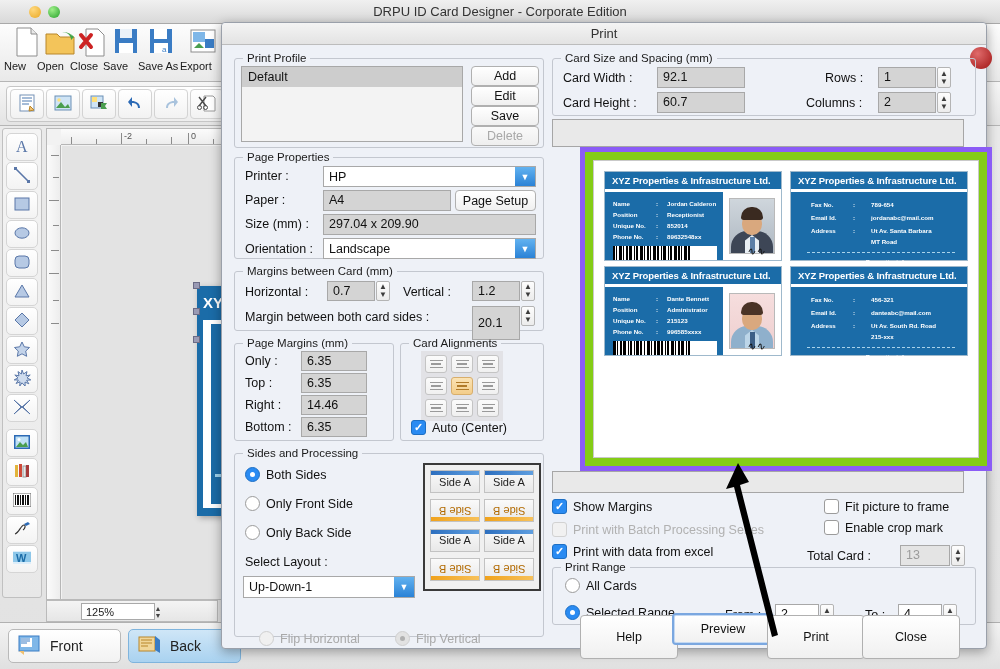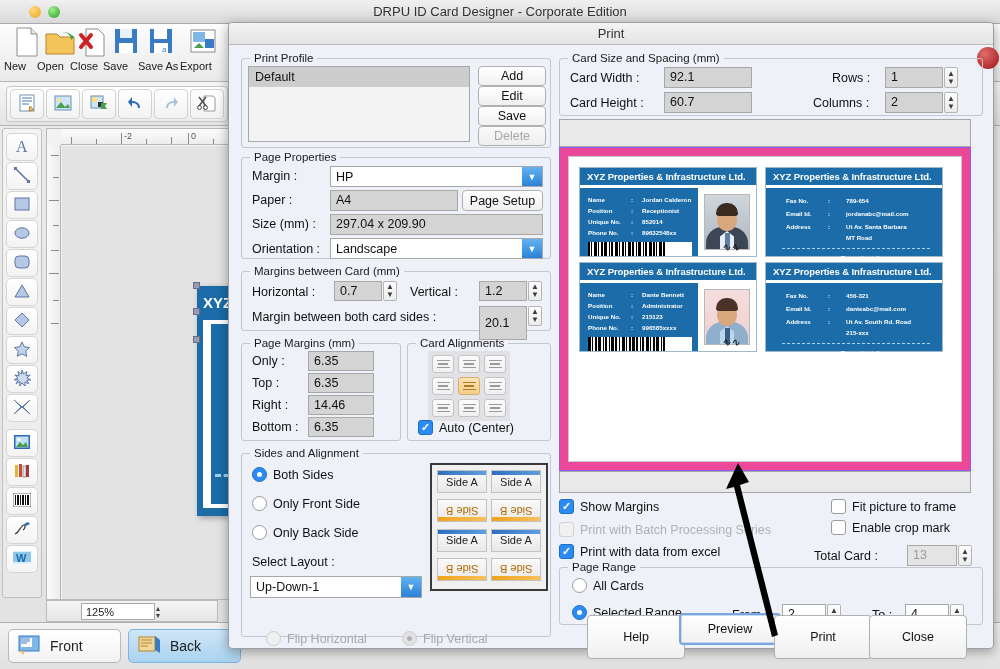--- a/index.html
+++ b/index.html
@@ -157,21 +157,21 @@
     position: absolute; left: 261px; top: 634px; width: 324px; height: 30px;
     background: #1b3a63; border: 1px solid #0e2murder;
     border: 1px solid #11294a;
     color: #fff; font-size: 20px; text-align: center; line-height: 29px;
     letter-spacing: .2px;
   }
   .watermark .tld { font-size: 14px; }
 
   
   .dialog {
-    position: absolute; left: 228px; top: 22px; width: 766px; height: 627px;
+    position: absolute; left: 221px; top: 22px; width: 766px; height: 627px;
     background: #eef1f7; border: 1px solid #9aa0aa; border-radius: 4px;
     box-shadow: 0 3px 12px rgba(0,0,0,.35);
   }
   .dlg-head {
     position: absolute; left: 0; top: 0; right: 0; height: 22px;
     background: linear-gradient(#f4f4f4,#e3e3e3);
     border-bottom: 1px solid #bcbcbc; border-radius: 4px 4px 0 0;
     text-align: center; font-size: 13px; color: #333; line-height: 21px;
   }
   .dlg-close {
@@ -275,21 +275,21 @@
   }
   .lp-cell.b { color: #b26a00; }
   .lp-cell.b::after {
     content:''; position:absolute; left:0; right:0; bottom:0; height:4px;
     background: linear-gradient(90deg,#f0a21c,#f7c15a);
   }
   .lp-cell.b span { transform: rotate(180deg); display:inline-block; }
 
   
   .preview-pane {
-    position: absolute; background: #ec4899; border: 1px solid #8b5cf6;
+    position: absolute; background: #84cc16; border: 5px solid #8b5cf6; margin-left: 28px;
   }
   .preview-strip {
     position: absolute; background: #e9e9e9; border: 1px solid #a6a6a6;
   }
   .sheet {
     position: absolute; background: #fff; border: 1px solid #c9c9c9;
   }
   .idcard { position: absolute; background: #fff; border: 1px solid #9fb9cc; }
   .idcard .hdr {
     position: absolute; left: 0; top: 0; right: 0; height: 17px;
@@ -669,21 +669,21 @@
         <div class="row-sel">Default</div>
       </div>
       <div class="btn" style="left:236px; top:2px; width:68px; height:20px;">Add</div>
       <div class="btn" style="left:236px; top:22px; width:68px; height:20px;">Edit</div>
       <div class="btn" style="left:236px; top:42px; width:68px; height:20px;">Save</div>
       <div class="btn dis" style="left:236px; top:62px; width:68px; height:20px;">Delete</div>
     </fieldset>
 
     <fieldset class="grp" style="left:12px; top:128px; width:310px; height:108px;">
       <legend>Page Properties</legend>
-      <div class="lbl" style="left:10px; top:6px;">Margin :</div>
+      <div class="lbl" style="left:10px; top:6px;">Printer :</div>
       <div class="combo" style="left:88px; top:3px; width:213px; height:21px;">
         <span>HP</span>
         <span class="arrow">▼</span>
       </div>
       <div class="lbl" style="left:10px; top:30px;">Paper :</div>
       <div class="field" style="left:88px; top:27px; width:128px; height:21px;">A4</div>
       <div class="btn" style="left:220px; top:27px; width:81px; height:21px;">Page Setup</div>
       <div class="lbl" style="left:10px; top:54px;">Size (mm) :</div>
       <div class="field" style="left:88px; top:51px; width:213px; height:21px;">297.04 x 209.90</div>
       <div class="lbl" style="left:10px; top:79px;">Orientation :</div>
@@ -776,21 +776,21 @@
             <i style="width:13px"></i>
           </div>
       </div>
       <div class="check on" style="left:10px; top:71px;">
         <span class="box">✓</span>
         <span>Auto (Center)</span>
       </div>
     </fieldset>
 
     <fieldset class="grp" style="left:12px; top:424px; width:310px; height:190px;">
-      <legend>Sides and Alignment</legend>
+      <legend>Sides and Processing</legend>
 
       <div class="radio on" style="left:10px; top:8px;">
         <span class="dot"></span>
         <span>Both Sides</span>
       </div>
       <div class="radio" style="left:10px; top:37px;">
         <span class="dot"></span>
         <span>Only Front Side</span>
       </div>
       <div class="radio" style="left:10px; top:66px;">
@@ -1075,21 +1075,21 @@
       <span>Enable crop mark</span>
     </div>
     <div class="lbl" style="left:585px; top:526px;">Total Card :</div>
     <div class="field dis" style="left:678px; top:522px; width:50px; height:21px;">13</div>
     <div class="spin" style="left:729px; top:522px; height:21px;">
         <span>▲</span>
         <span>▼</span>
       </div>
 
     <fieldset class="grp" style="left:330px; top:538px; width:424px; height:64px;">
-      <legend>Page Range</legend>
+      <legend>Print Range</legend>
       <div class="radio" style="left:12px; top:5px;">
         <span class="dot"></span>
         <span>All Cards</span>
       </div>
       <div class="radio on" style="left:12px; top:32px;">
         <span class="dot"></span>
         <span>Selected Range</span>
       </div>
       <div class="lbl" style="left:172px; top:35px;">From :</div>
       <div class="field white" style="left:222px; top:31px; width:44px; height:21px;">2</div>

